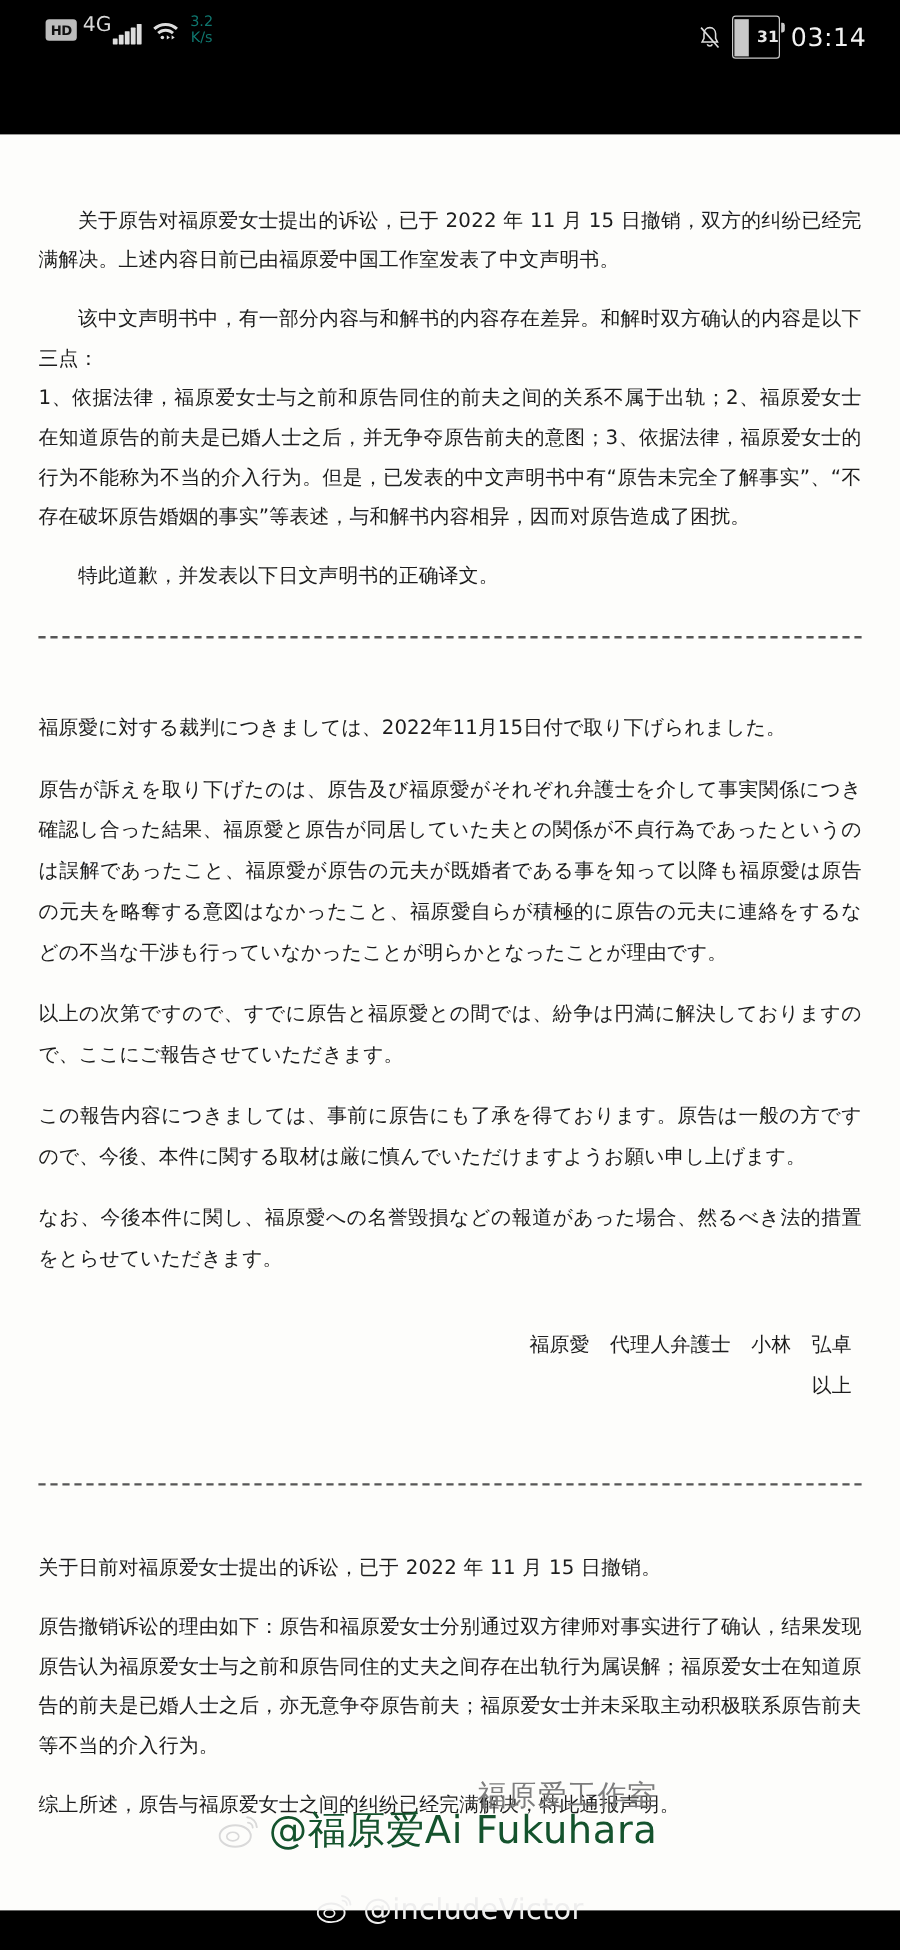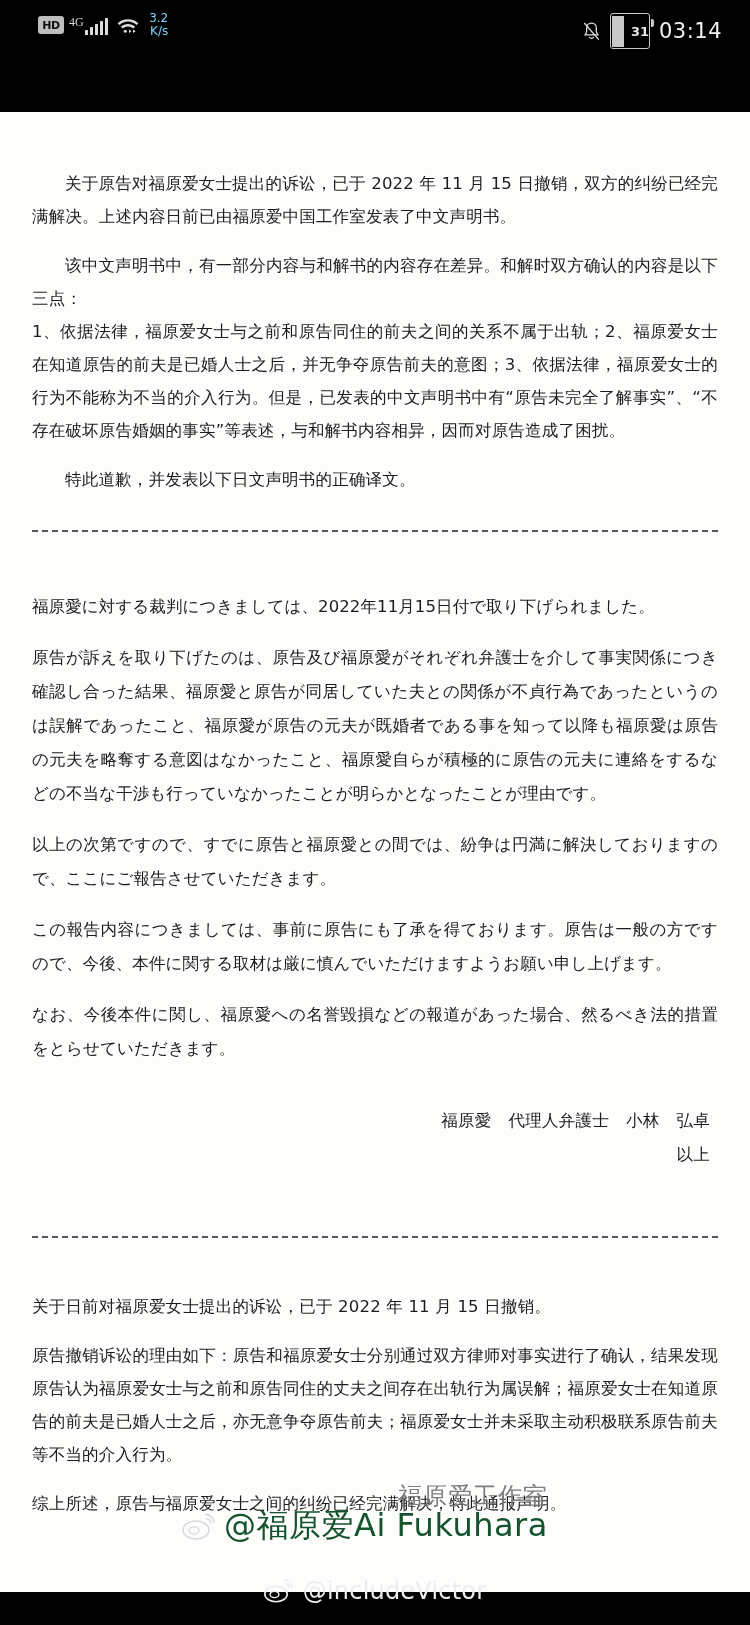--- a/index.html
+++ b/index.html
@@ -39,35 +39,35 @@
     justify-content: center;
     width: 26px; height: 18px;
     border-radius: 3px;
     background: #bdbdbd;
     color: #111;
     font-size: 11px;
     font-weight: bold;
     letter-spacing: -0.5px;
   }
   .net-group { display: flex; align-items: flex-end; gap: 1px; }
-  .net-label { font-size: 12px; line-height: 1; margin-bottom: 7px; color: #d8d8d8; font-family: Liberation Serif, serif; }
+  .net-label { font-size: 17px; line-height: 1; margin-bottom: 7px; color: #d8d8d8; }
   .bars { display: flex; align-items: flex-end; gap: 1.5px; height: 17px; }
   .bars i { display: block; width: 3.5px; background: #ddd; border-radius: 0.5px; }
   .bars i:nth-child(1) { height: 5px; }
   .bars i:nth-child(2) { height: 8px; }
   .bars i:nth-child(3) { height: 11px; }
   .bars i:nth-child(4) { height: 14px; }
   .bars i:nth-child(5) { height: 17px; }
   .wifi { width: 24px; height: 18px; margin-left: 3px; }
   .speed {
     font-size: 12px;
     line-height: 13px;
     margin-left: 4px;
-    color: #7dd3fc;
-    text-align: right;
+    color: #0f766e;
+    text-align: center;
   }
   .sb-right {
     position: absolute;
     right: 28px; top: 13px;
     display: flex;
     align-items: center;
     gap: 9px;
   }
   .bell { width: 19px; height: 21px; }
   .battery {

